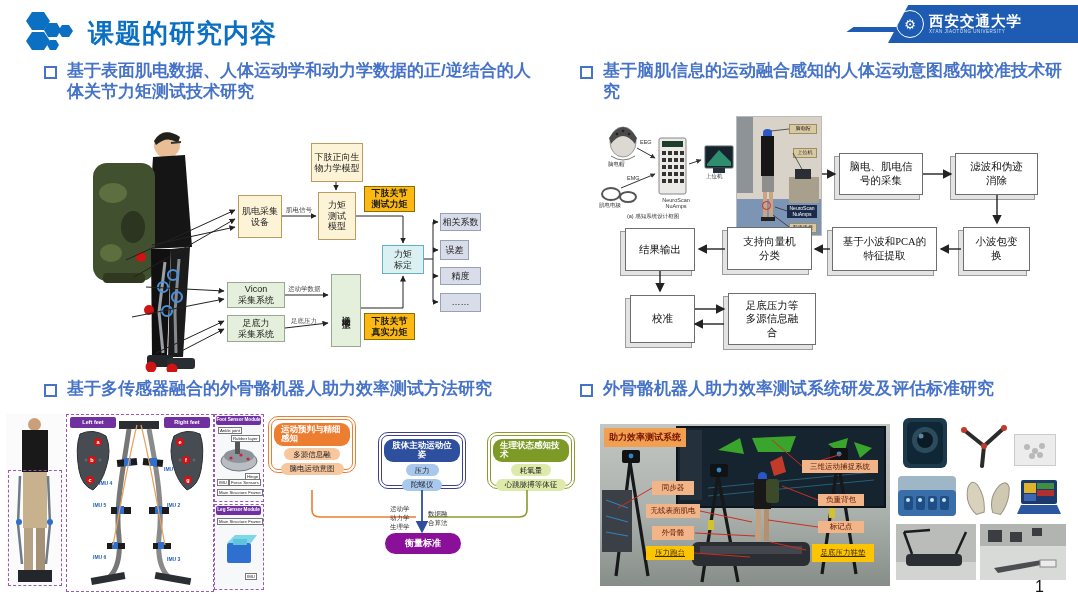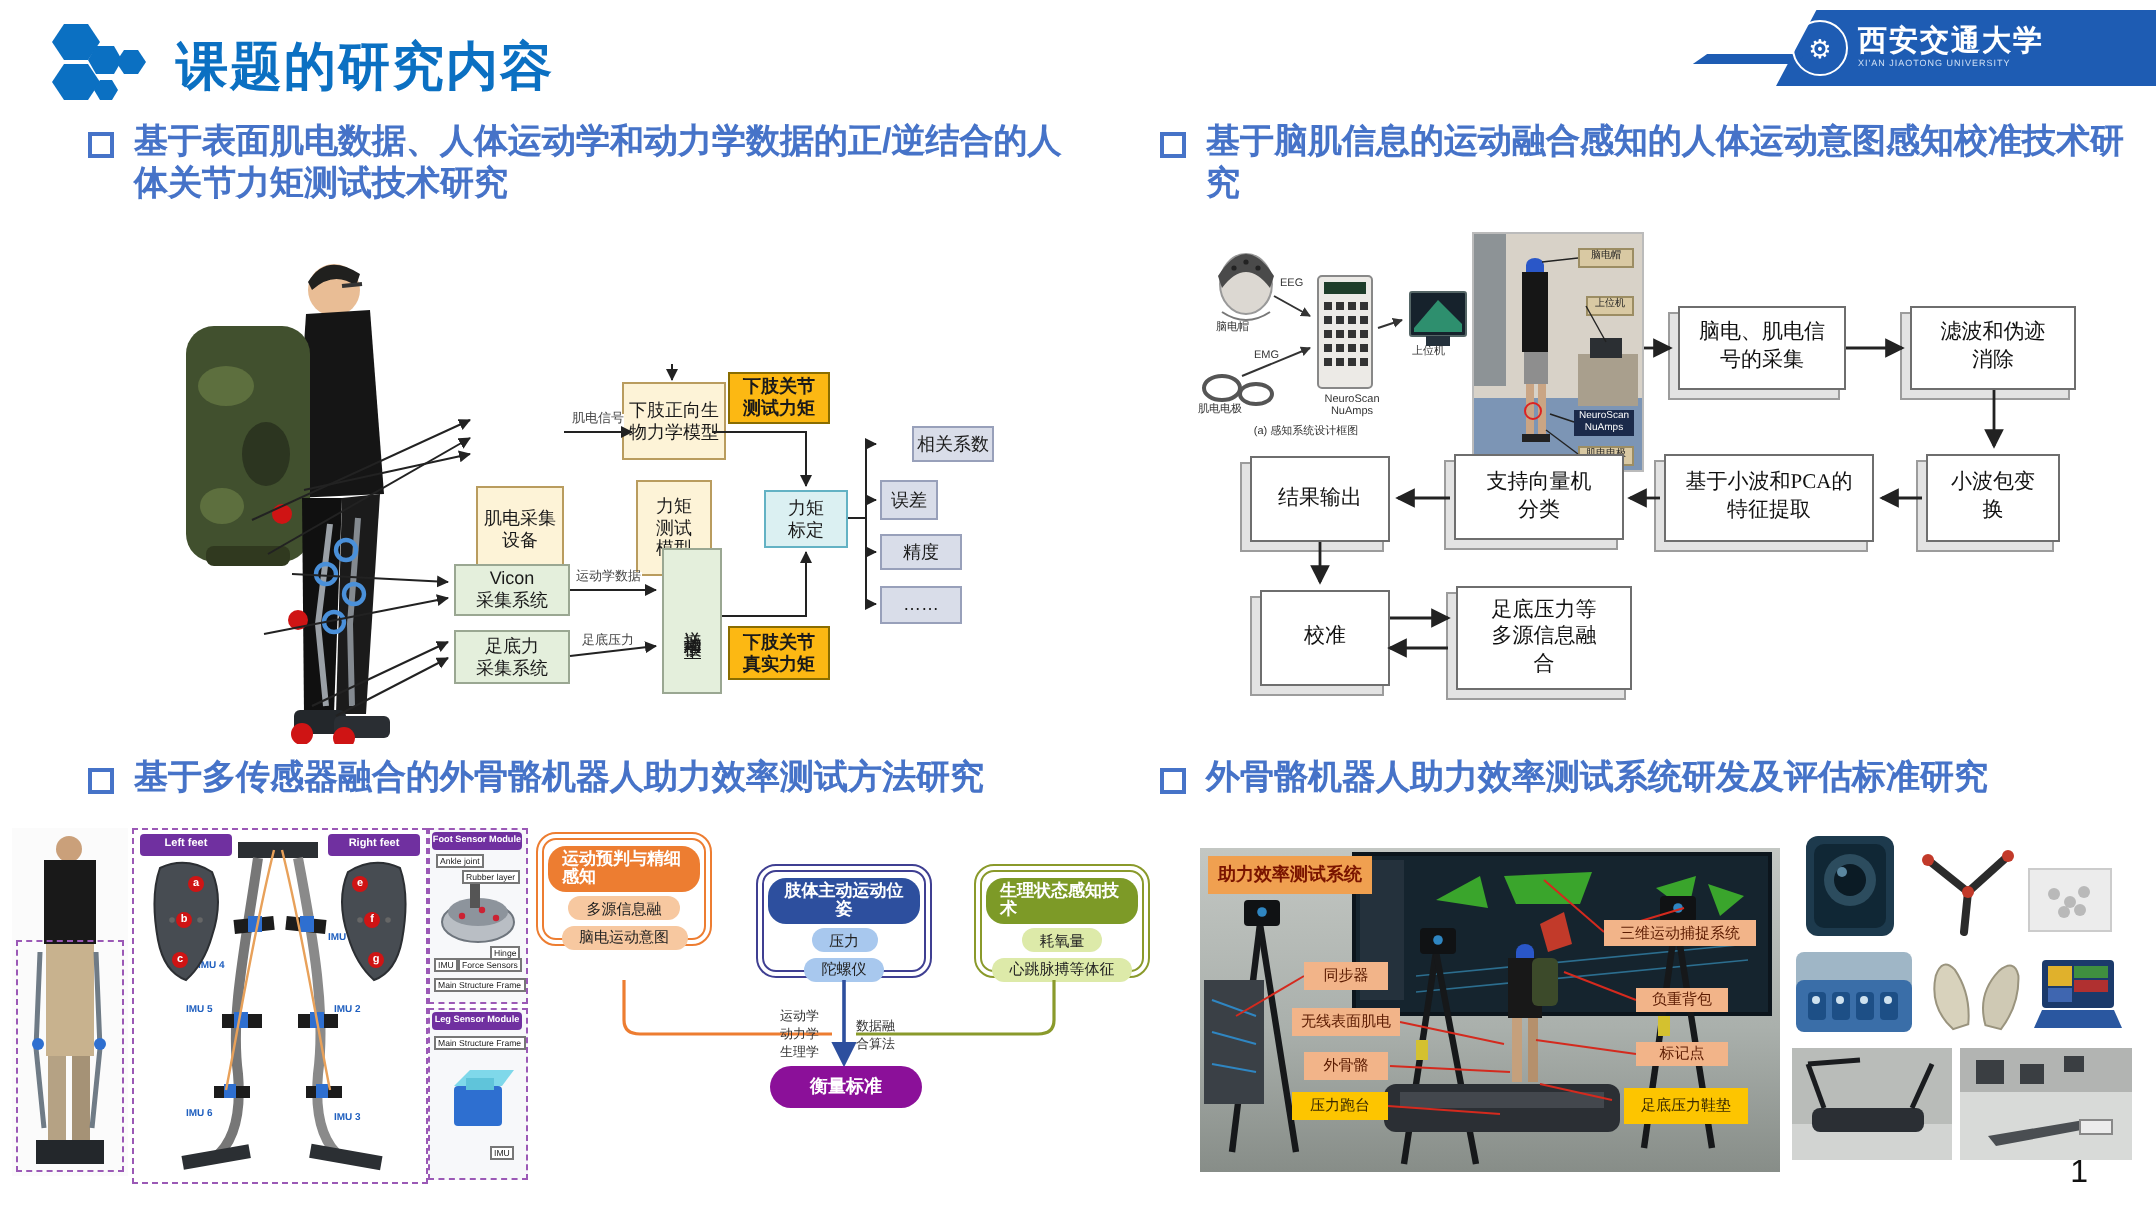--- a/index.html
+++ b/index.html
@@ -14,21 +14,21 @@
   .banner-in{position:absolute;right:6px;top:7px;width:176px;height:34px;display:flex;align-items:center;gap:5px;}
   .seal{width:26px;height:26px;border:1.6px solid #fff;border-radius:50%;display:flex;align-items:center;justify-content:center;color:#fff;font-size:13px;flex:0 0 auto;}
   .uni-cn{color:#fff;font-size:14.5px;font-weight:bold;font-family:"Liberation Serif",serif;letter-spacing:1px;line-height:1;}
   .uni-en{color:#cfe0f5;font-size:4.5px;letter-spacing:.5px;line-height:1;margin-top:2px;}
   
   .sec-t{position:absolute;font-size:17px;font-weight:bold;color:#4673c8;line-height:1.25;}
   .sq{position:absolute;width:9px;height:9px;border:2.2px solid #4673c8;background:#fff;}
   
   .fbox{position:absolute;display:flex;align-items:center;justify-content:center;text-align:center;
         box-sizing:border-box;white-space:pre-line;line-height:1.18;font-size:9px;color:#1a1a1a;border:1px solid #8f8f7a;}
-  .cream{background:#fdf3d7;border-color:#b99c5e;margin-top:48px;}
+  .cream{background:#fdf3d7;border-color:#b99c5e;}
   .orangeb{background:#fcb813;border-color:#8a6d00;font-weight:bold;}
   .greenb{background:#e4efdc;border-color:#9aa792;}
   .cyanb{background:#dbf0f2;border-color:#63b2c4;}
   .lavb{background:#d9dde9;border-color:#98a0ba;}
   .alabel{position:absolute;font-size:6.5px;color:#444;background:#fff;line-height:1;}
   
   .b3d{position:absolute;display:flex;align-items:center;justify-content:center;text-align:center;box-sizing:border-box;
        background:#fff;border:1px solid #6e6e6e;box-shadow:-4px 4px 0 #e3e3e3,-4px 4px 0 1px #9c9c9c;
        font-family:"Liberation Serif",serif;font-size:10.5px;line-height:1.3;color:#111;white-space:pre-line;}
   .tinyl{position:absolute;font-size:5.5px;color:#333;line-height:1.05;text-align:center;white-space:pre-line;}
@@ -45,21 +45,21 @@
   .q3lbl{position:absolute;font-size:6.5px;color:#333;line-height:1.35;white-space:pre-line;}
   .ppill{position:absolute;background:#7030a0;color:#fff;font-size:5.5px;font-weight:bold;border-radius:2px;
          display:flex;align-items:center;justify-content:center;text-align:center;line-height:1;}
   .wlab{position:absolute;background:#fff;border:.5px solid #777;font-size:4.3px;color:#222;padding:.5px 1px;line-height:1;white-space:nowrap;}
   .imu-t{position:absolute;color:#1f5fbf;font-weight:bold;font-size:5px;line-height:1;}
   .dletter{position:absolute;width:8px;height:8px;border-radius:50%;background:#cf1414;color:#fff;font-size:5.5px;font-weight:bold;
            display:flex;align-items:center;justify-content:center;}
   
   .callout{position:absolute;display:flex;align-items:center;justify-content:center;text-align:center;
            font-size:7.5px;color:#5a1a00;line-height:1;box-sizing:border-box;}
-  .co-or{background:#f2b489;} .co-ye{background:#fdc500;color:#3a2a00;}
+  .co-or{background:#f2b489;} .co-ye{background:#fdc500;color:#3a2a00;text-decoration:underline;}
   .tile{position:absolute;overflow:hidden;}
   .pgnum{position:absolute;right:34px;bottom:10px;font-size:16px;color:#111;}
 </style>
 </head>
 <body>
 
 <div class="slide">
 
   <svg class="abs" style="left:24px;top:10px" width="52" height="42" viewBox="0 0 52 42">
     <g fill="#0b70c2">
@@ -124,21 +124,21 @@
 测试力矩</div>
   <div class="fbox greenb" style="left:227px;top:282px;width:58px;height:26px">Vicon
 采集系统</div>
   <div class="fbox greenb" style="left:227px;top:315px;width:58px;height:27px">足底力
 采集系统</div>
   <div class="fbox greenb" style="left:331px;top:274px;width:30px;height:73px;writing-mode:vertical-rl;letter-spacing:1px">逆运动学模型</div>
   <div class="fbox orangeb" style="left:364px;top:313px;width:51px;height:27px">下肢关节
 真实力矩</div>
   <div class="fbox cyanb" style="left:382px;top:245px;width:42px;height:29px">力矩
 标定</div>
-  <div class="fbox lavb" style="left:456px;top:213px;width:41px;height:18px">相关系数</div>
+  <div class="fbox lavb" style="left:440px;top:213px;width:41px;height:18px">相关系数</div>
   <div class="fbox lavb" style="left:440px;top:240px;width:29px;height:20px">误差</div>
   <div class="fbox lavb" style="left:440px;top:267px;width:41px;height:18px">精度</div>
   <div class="fbox lavb" style="left:440px;top:293px;width:41px;height:19px">……</div>
   <span class="alabel" style="left:286px;top:207px">肌电信号</span>
   <span class="alabel" style="left:288px;top:286px">运动学数据</span>
   <span class="alabel" style="left:291px;top:318px">足底压力</span>
 
   <svg class="abs" style="left:60px;top:125px" width="500" height="250" viewBox="0 0 500 250">
     <defs>
         <marker id="a1" markerWidth="7" markerHeight="7" refX="5.5" refY="3" orient="auto">

